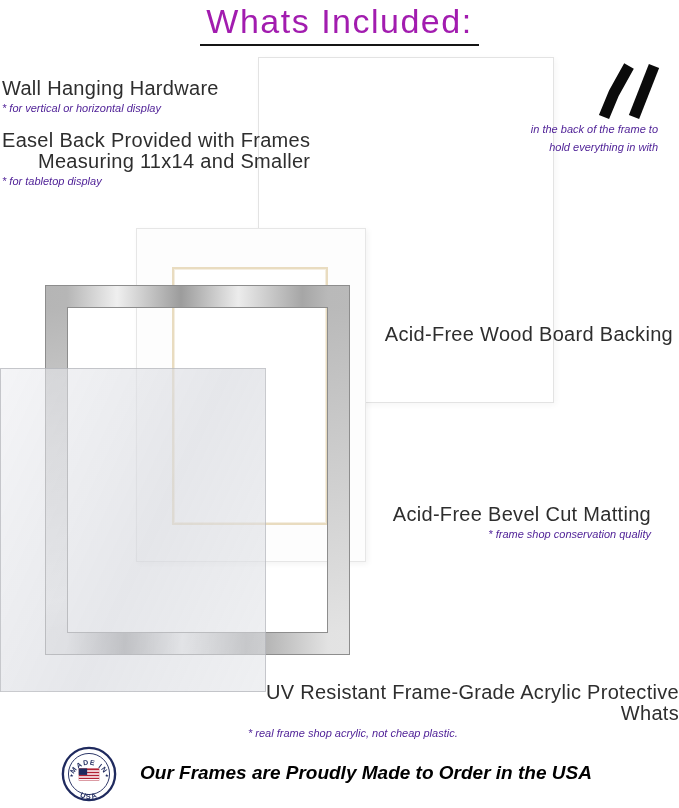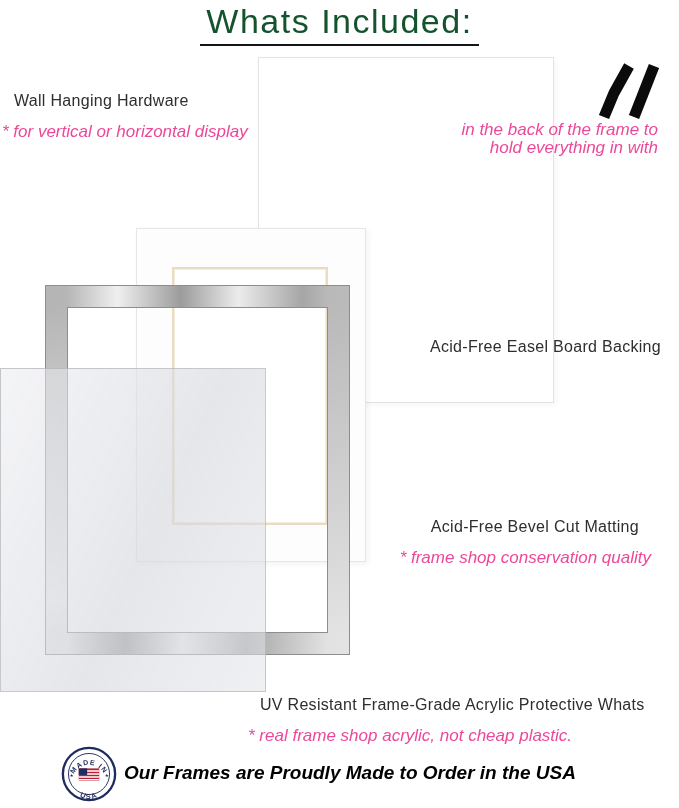--- a/index.html
+++ b/index.html
@@ -3,27 +3,27 @@
 <meta charset="utf-8">
 <style>
   html,body{margin:0;padding:0;background:#fff;}
   .canvas{
     position:relative;width:679px;height:808px;background:#ffffff;
     font-family:"Liberation Sans",sans-serif;color:#333;overflow:hidden;
   }
   
   .title-wrap{position:absolute;top:2px;left:0;right:0;text-align:center;z-index:6;}
   .title{
-    display:inline-block;font-size:34px;letter-spacing:1.5px;color:#14532d;
+    display:inline-block;font-size:34px;letter-spacing:1.5px;color:#a21caf;
     border-bottom:2px solid #151515;padding:0 6px 3px 6px;font-weight:400;
   }
   
   .lbl{position:absolute;z-index:6;}
-  .lbl h3{margin:12px;font-size:16px;font-weight:400;color:#2e2e2e;letter-spacing:.3px;line-height:21px;}
-  .lbl p{margin:1px 0 0 0;font-size:17px;font-style:italic;color:#ec4899;line-height:17px;}
+  .lbl h3{margin:0;font-size:20px;font-weight:400;color:#2e2e2e;letter-spacing:.3px;line-height:21px;text-align:right;}
+  .lbl p{margin:1px 0 0 0;font-size:11px;font-style:italic;color:#4c1d95;line-height:17px;}
   .align-right{text-align:right;}
   
   .foam-board{
     position:absolute;left:258px;top:57px;width:294px;height:344px;
     background:#ffffff;border:1px solid #e3e3e3;
     box-shadow:2px 2px 6px rgba(0,0,0,0.04);z-index:1;
   }
   .mat-board{
     position:absolute;left:136px;top:228px;width:228px;height:332px;
     background:#fdfdfd;border:1px solid #e6e6e6;
@@ -52,21 +52,21 @@
   .lbl-wall{left:2px;top:78px;}
   .lbl-easel{left:2px;top:130px;}
   .lbl-clips{right:21px;top:120px;}
   .lbl-foam{right:6px;top:324px;}
   .lbl-mat{right:28px;top:504px;}
   .lbl-frame{left:360px;top:606px;}
   .lbl-acrylic{left:248px;top:682px;}
   
   .seal{position:absolute;left:61px;top:745px;width:56px;height:58px;z-index:6;}
   .footer-text{
-    position:absolute;left:124px;top:762px;z-index:6;
+    position:absolute;left:140px;top:762px;z-index:6;
     font-size:19px;font-weight:bold;font-style:italic;color:#000;
   }
 </style>
 </head>
 <body>
 
 <div class="canvas">
 
   <div class="title-wrap">
     <span class="title">Whats Included:</span>
@@ -87,28 +87,33 @@
       <path d="M8 55 L18 31 L33 4" stroke="#0b0b0b" stroke-width="11" fill="none" stroke-linecap="butt"></path>
       <path d="M38 55 L58 4" stroke="#0b0b0b" stroke-width="11" fill="none" stroke-linecap="butt"></path>
     </svg>
   </div>
 
   <div class="lbl lbl-wall">
     <h3>Wall Hanging Hardware</h3>
     <p>* for vertical or horizontal display</p>
   </div>
 
+  <div class="lbl lbl-easel">
+    <h3>Easel Back Provided with Frames</h3>
+    <h3>Measuring 11x14 and Smaller</h3>
+    <p>* for tabletop display</p>
+  </div>
 
   <div class="lbl lbl-clips align-right">
     <p>in the back of the frame to</p>
     <p>hold everything in with</p>
   </div>
 
   <div class="lbl lbl-foam align-right">
-    <h3>Acid-Free Easel Board Backing</h3>
+    <h3>Acid-Free Wood Board Backing</h3>
   </div>
 
   <div class="lbl lbl-mat align-right">
     <h3>Acid-Free Bevel Cut Matting</h3>
     <p>* frame shop conservation quality</p>
   </div>
 
 
   <div class="lbl lbl-acrylic">
     <h3>UV Resistant Frame-Grade Acrylic Protective Whats</h3>

